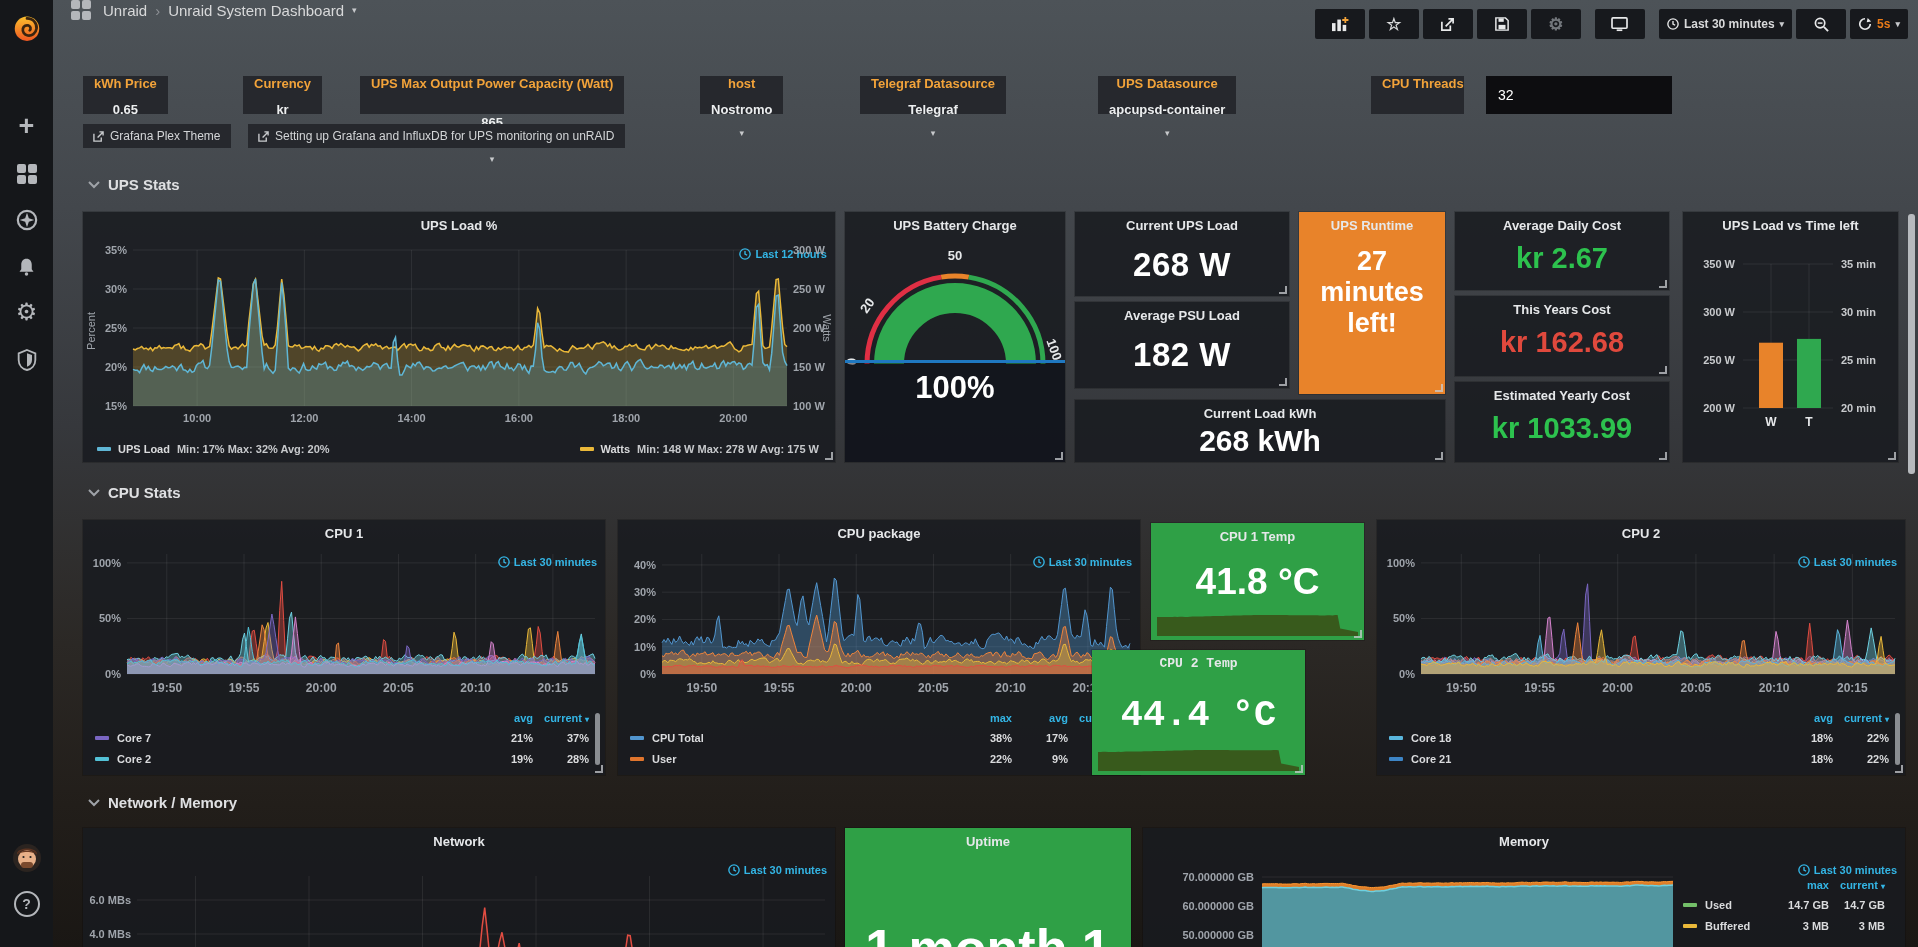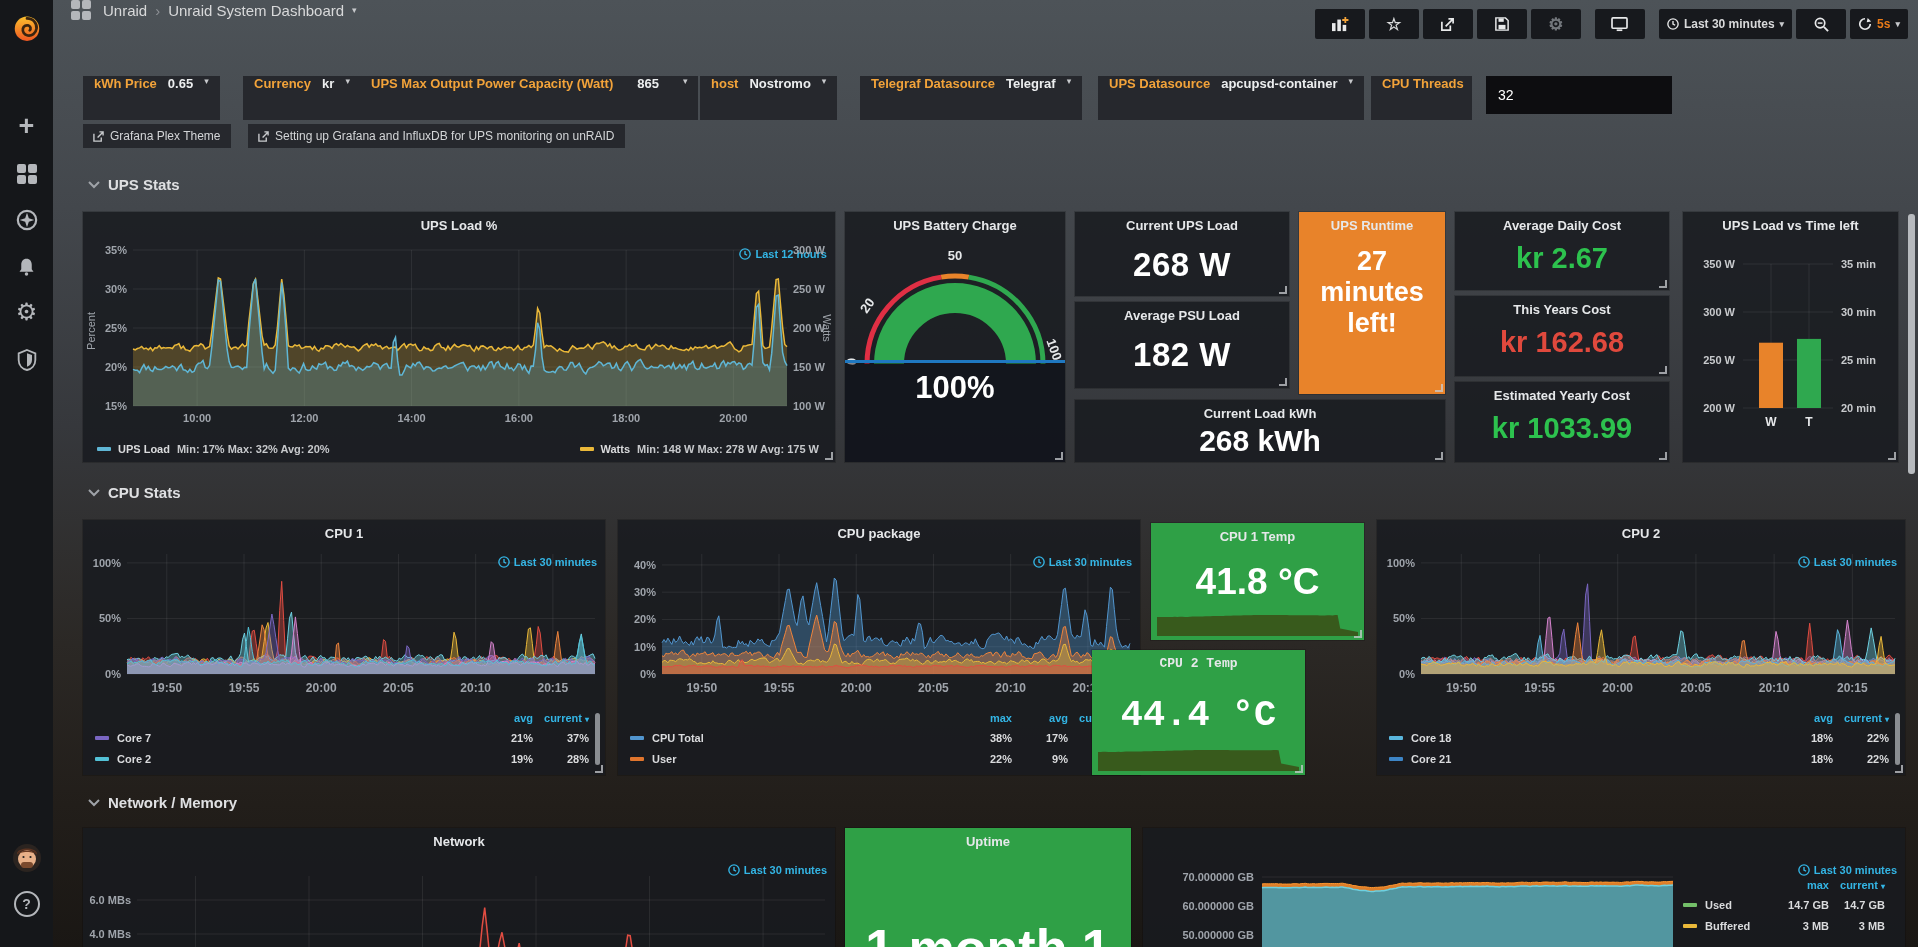--- a/index.html
+++ b/index.html
@@ -12,21 +12,21 @@
   .sideicon{position:absolute;left:0;width:53px;height:40px;display:flex;align-items:center;justify-content:center;color:#b4b7bb;}
   .grid4{display:grid;grid-template-columns:9px 9px;grid-template-rows:9px 9px;gap:2px;}
   .grid4 i{background:#b4b7bb;border-radius:2px;}
   
   #topnav{position:absolute;left:53px;top:0;right:0;height:48px;display:flex;align-items:flex-start;}
   .crumb{display:flex;align-items:center;gap:8px;margin-left:18px;font-size:15px;}
   .tright{position:absolute;right:10px;top:9px;display:flex;gap:4px;align-items:center;}
   .tbtn{background:#17191d;border-radius:2px;height:30px;min-width:34px;display:flex;align-items:center;justify-content:center;padding:0 8px;gap:5px;color:#d8d9da;font-size:12px;font-weight:bold;}
   .caret{font-size:9px;color:#c7c9cc;}
   
-  .var{position:absolute;top:76px;height:44px;background:#26282d;display:flex;padding:0 11px;gap:11px;font-size:13px;}
+  .var{position:absolute;top:76px;height:38px;background:#26282d;display:flex;align-items:center;padding:0 11px;gap:11px;font-size:13px;flex-direction:column;}
   .var .lbl{color:#f2a33a;font-weight:bold;white-space:nowrap;}
   .var .val{color:#eceeef;font-weight:bold;white-space:nowrap;}
   .cpu-input{position:absolute;top:76px;height:38px;background:#0d0d10;border:none;color:#fff;font-size:14px;padding:0 12px;width:162px;font-family:inherit;}
   .dashlink{position:absolute;top:124px;height:24px;background:#26282d;display:flex;align-items:center;gap:6px;padding:0 10px;font-size:12px;color:#d3d5d7;}
   .sechead{position:absolute;display:flex;align-items:center;gap:8px;font-size:15px;font-weight:bold;color:#dfe0e2;}
   
   .panel{position:absolute;background:rgba(25,27,31,0.86);box-shadow:0 0 0 1px rgba(0,0,0,0.18);}
   .panel::after{content:'';position:absolute;right:2px;bottom:2px;width:6px;height:6px;border-right:2px solid #c9ccd0;border-bottom:2px solid #c9ccd0;opacity:.75;}
   .ptitle{position:absolute;top:6px;left:30px;right:30px;text-align:center;font-weight:bold;font-size:13px;color:#e6e8ea;white-space:nowrap;}
   .timelink{position:absolute;top:8px;right:8px;color:#33b5e5;font-size:11px;font-weight:bold;display:flex;gap:4px;align-items:center;margin-top:28px;}
@@ -209,21 +209,21 @@
   <div class="var" style="left:860px;">
     <span class="lbl">Telegraf Datasource</span>
       <span class="val">Telegraf</span>
       <span class="caret">▾</span>
     </div>
   <div class="var" style="left:1098px;">
     <span class="lbl">UPS Datasource</span>
       <span class="val">apcupsd-container</span>
       <span class="caret">▾</span>
     </div>
-  <div class="var" style="left:1371px;padding-right:8px;">
+  <div class="var" style="left:1371px;padding-right:0;">
     <span class="lbl">CPU Threads</span>
     </div>
   <input class="cpu-input" style="left: 1486px;" value="32">
 
   <div class="dashlink" style="left:83px;">
     <svg width="11" height="11" viewBox="0 0 12 12">
         <path d="M1 3 L1 11 L9 11 L9 7" fill="none" stroke="#c9cbce" stroke-width="1.5"></path>
         <path d="M5 7 L11 1 M7 1 L11 1 L11 5" fill="none" stroke="#c9cbce" stroke-width="1.5"></path>
       </svg>
     <span>Grafana Plex Theme</span>
@@ -623,20 +623,21 @@
         <path d="M54.0 142.6L56.5 142.2L58.9 143.0L61.4 143.3L63.9 143.6L66.3 143.6L68.8 143.9L71.3 143.5L73.7 142.4L76.2 142.0L78.7 142.8L81.1 143.3L83.6 142.9L86.1 143.6L88.5 143.1L91.0 143.6L93.5 142.4L95.9 143.3L98.4 142.5L100.9 142.2L103.3 142.0L105.8 143.0L108.3 142.6L110.7 142.8L113.2 142.4L115.6 141.8L118.1 141.7L120.6 141.5L123.0 141.8L125.5 142.7L128.0 142.8L130.4 143.7L132.9 144.2L135.4 143.4L137.8 143.7L140.3 143.5L142.8 143.7L145.2 143.5L147.7 142.9L150.2 142.3L152.6 143.4L155.1 142.6L157.6 143.1L160.0 142.5L162.5 143.5L165.0 143.4L167.4 142.3L169.9 141.8L172.4 143.1L174.8 143.2L177.3 142.1L179.8 142.0L182.2 141.8L184.7 141.4L187.2 141.7L189.6 142.5L192.1 142.1L194.6 142.1L197.0 142.0L199.5 141.5L202.0 142.5L204.4 142.2L206.9 142.0L209.4 142.0L211.8 142.3L214.3 142.3L216.8 141.8L219.2 142.7L221.7 143.1L224.2 142.2L226.6 143.2L229.1 143.8L231.5 143.2L234.0 143.8L236.5 143.4L238.9 143.1L241.4 142.3L243.9 142.2L246.3 143.2L248.8 142.9L251.3 142.6L253.7 143.1L256.2 142.4L258.7 143.3L261.1 143.4L263.6 143.7L266.1 143.3L268.5 143.6L271.0 142.9L273.5 143.8L275.9 143.0L278.4 142.1L280.9 141.7L283.3 141.8L285.8 142.0L288.3 142.6L290.7 142.8L293.2 143.0L295.7 142.9L298.1 142.2L300.6 141.8L303.1 141.4L305.5 141.2L308.0 142.6L310.5 142.4L312.9 141.7L315.4 142.4L317.9 142.0L320.3 143.2L322.8 143.3L325.3 142.2L327.7 142.7L330.2 143.2L332.7 142.4L335.1 142.4L337.6 142.4L340.1 141.8L342.5 142.3L345.0 143.1L347.4 142.7L349.9 143.2L352.4 142.4L354.8 142.9L357.3 143.6L359.8 143.0L362.2 143.2L364.7 142.3L367.2 142.7L369.6 143.3L372.1 125.8L374.6 122.3L377.0 127.5L379.5 124.8L382.0 128.0L384.4 128.2L386.9 125.2L389.4 127.2L391.8 128.2L394.3 127.0L396.8 97.8L399.2 74.2L401.7 55.6L404.2 79.2L406.6 102.7L409.1 126.4L411.6 115.3L414.0 102.5L416.5 89.7L419.0 80.3L421.4 93.1L423.9 105.9L426.4 118.7L428.8 128.6L431.3 116.6L433.8 101.5L436.2 91.1L438.7 106.2L441.2 121.3L443.6 126.6L446.1 126.8L448.6 123.0L451.0 123.5L453.5 124.5L455.9 124.3L458.4 123.7L460.9 120.1L463.3 111.3L465.8 102.5L468.3 104.3L470.7 113.0L473.2 121.8L475.7 124.0L478.1 123.9L480.6 121.3L483.1 121.7L485.5 121.6L488.0 124.5L490.5 123.4L492.9 123.2L495.4 121.6L497.9 123.1L500.3 119.7L502.8 110.7L505.3 106.4L507.7 115.3L510.2 125.3L512.7 125.5L515.1 124.0L517.6 121.2L520.1 121.6L522.5 120.7L525.0 119.5L527.5 119.9L529.9 122.6L532.4 121.5L534.9 125.8L537.3 124.4L539.8 116.1L542.3 99.6L544.7 83.2L547.2 83.7L549.7 100.1L552.1 116.6L554.6 132.1L557.1 128.9L559.5 127.0L562.0 125.8L564.5 124.0L566.9 122.3L569.4 125.3L571.8 122.5L574.3 124.3L576.8 125.2L579.2 116.4L581.7 108.8L584.2 103.7L586.6 111.4L589.1 119.1L591.6 128.8L594.0 127.1L596.5 125.0L599.0 124.0L601.4 126.3L603.9 129.7L606.4 128.4L608.8 131.1L611.3 131.8L613.8 130.4L616.2 122.6L618.7 111.0L621.2 99.3L623.6 106.9L626.1 118.6L628.6 126.7L631.0 128.9L633.5 124.4L636.0 128.1L638.4 124.4L640.9 128.1L643.4 126.8L645.8 126.6L648.3 122.1L650.8 115.3L653.2 108.4L655.7 101.6L658.2 106.7L660.6 113.6L663.1 120.4L665.6 127.4L668.0 128.0L670.5 127.7L673.0 128.5L675.4 130.8L677.9 127.8L680.4 127.1L682.8 127.6L685.3 124.9L687.7 121.4L690.2 113.7L692.7 106.0L695.1 106.5L697.6 114.1L700.1 121.8L702.5 124.0L705.0 126.0L707.5 127.0L709.9 123.3L712.4 125.4L714.9 123.5L717.3 118.6L719.8 109.7L722.3 107.4L724.7 116.3L727.2 124.3L729.7 125.8L732.1 123.7L734.6 127.4L737.1 126.2L739.5 124.0L742.0 124.4" fill="none" stroke="#e24d42" stroke-width="1.5"></path>
       </svg>
   </div>
 
   <div class="panel gpanel" style="left:845px;top:828px;width:286px;height:170px;">
     <div class="ptitle">Uptime</div>
     <div style="position:absolute;left:0;right:0;top:90px;text-align:center;font-size:52px;font-weight:bold;color:#fff;white-space:nowrap;">1 month 1</div>
   </div>
 
   <div class="panel" style="left:1143px;top:828px;width:762px;height:170px;">
+    <div class="ptitle">Memory</div>
     <div class="timelink">
       <svg class="clockico" viewBox="0 0 14 14">
           <circle cx="7" cy="7" r="6" fill="none" stroke="#33b5e5" stroke-width="1.6"></circle>
           <path d="M7 3.5 L7 7 L9.5 8.5" fill="none" stroke="#33b5e5" stroke-width="1.6"></path>
         </svg>
       <span>Last 30 minutes</span>
       </div>
     <svg id="mem-svg" width="530" height="146" style="position:absolute;top:24px;left:0;">
         <line x1="119" y1="25" x2="530" y2="25" stroke="rgba(255,255,255,0.08)" stroke-width="1"></line>
         <text x="111" y="29" fill="#9fa4ab" font-size="11" text-anchor="end" font-weight="bold">70.000000 GB</text>

